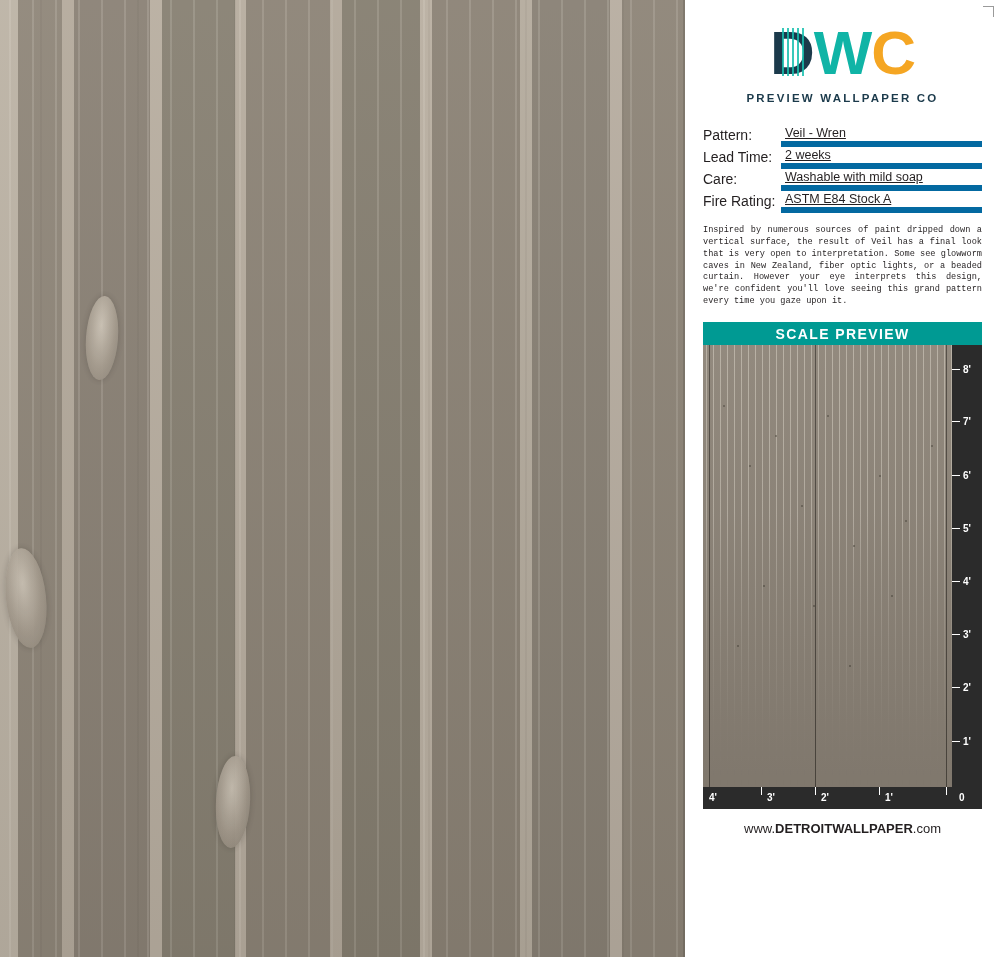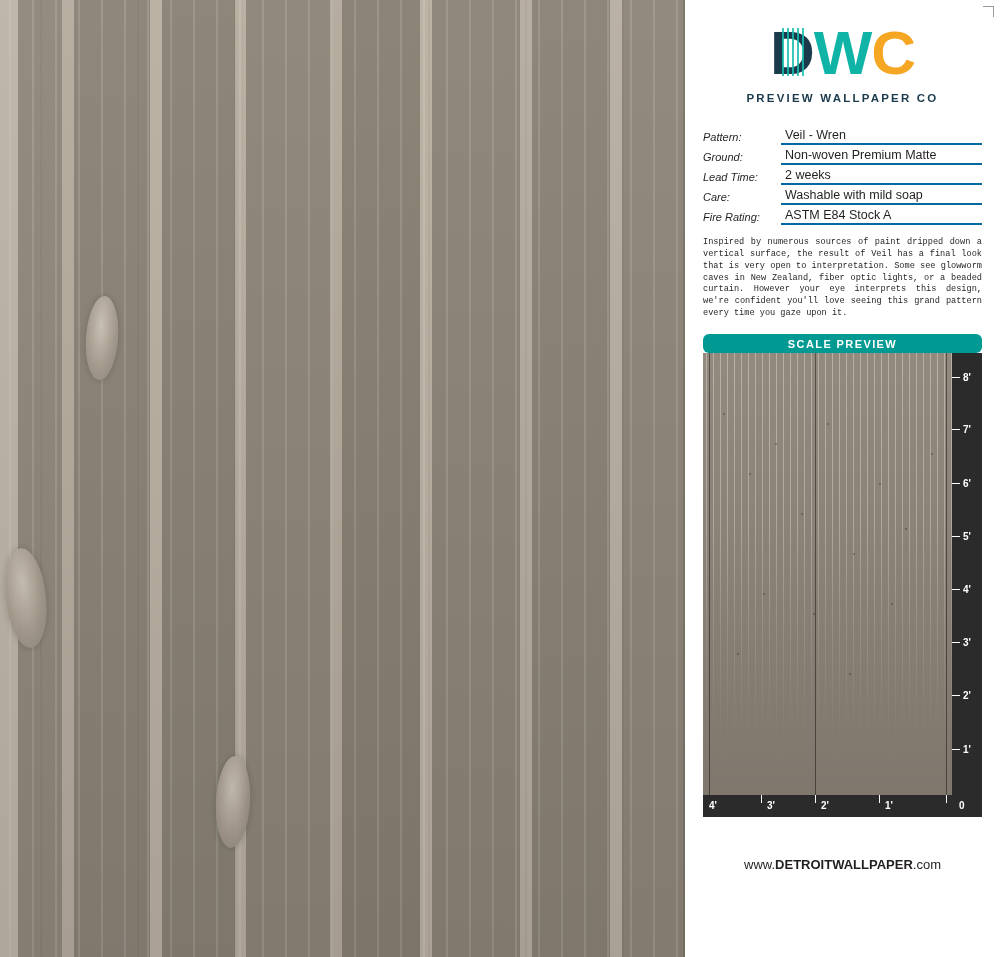--- a/index.html
+++ b/index.html
@@ -152,34 +152,34 @@
   }
 
   
   .specs {
     margin-top: 20px;
     width: 100%;
     border-collapse: collapse;
   }
   .specs tr { height: 20px; }
   .spec-label {
-    font-size: 11px;
+    font-size: 14px;
     color: #231f20;
     white-space: nowrap;
     padding: 1px 0;
     width: 78px;
     vertical-align: bottom;
-    font-style: italic;
   }
   .spec-value {
     font-size: 12.5px;
     color: #231f20;
-    border-bottom: 2px solid #0369a1;
+    border-bottom: 6px solid #0369a1;
     padding: 1px 2px 1px 4px;
     vertical-align: bottom;
+    text-decoration: underline;
   }
 
   
   .desc {
     margin-top: 12px;
     font-size: 8.6px;
     line-height: 1.38;
     color: #231f20;
     text-align: justify;
     font-family: Liberation Mono, monospace;
@@ -196,26 +196,25 @@
 
   
   .scale-block {
     margin-top: 14px;
     position: relative;
     width: 279px;
   }
   .scale-header {
     background: #009a93;
     color: #ffffff;
-    font-size: 11px;
+    font-size: 14px;
     font-weight: bold;
     letter-spacing: 1.4px;
     text-align: center;
     padding: 4px 0 3px 0;
-    border-radius: 6px;
   }
   .scale-body {
     position: relative;
     width: 279px;
     height: 442px;
     display: flex;
   }
   .scale-image {
     position: relative;
     width: 249px;
@@ -294,21 +293,21 @@
   }
   .ruler-bottom .bline {
     position: absolute;
     top: 0;
     width: 1px;
     height: 8px;
     background: #ffffff;
   }
 
   .website {
-    margin-top: 40px;
+    margin-top: 12px;
     text-align: center;
     font-size: 13px;
     color: #231f20;
   }
   .website b { font-weight: bold; }
 </style>
 </head>
 <body>
 
 <div class="page">
@@ -335,24 +334,20 @@
         <span class="logo-letter logo-c">C</span>
       </div>
       <div class="logo-sub">PREVIEW WALLPAPER CO</div>
     </div>
 
     <table class="specs">
       <tbody>
         <tr>
           <td class="spec-label">Pattern:</td>
           <td class="spec-value">Veil - Wren</td>
-        </tr>
-        <tr>
-          <td class="spec-label">Ground:</td>
-          <td class="spec-value">Non-woven Premium Matte</td>
         </tr>
         <tr>
           <td class="spec-label">Lead Time:</td>
           <td class="spec-value">2 weeks</td>
         </tr>
         <tr>
           <td class="spec-label">Care:</td>
           <td class="spec-value">Washable with mild soap</td>
         </tr>
         <tr>

